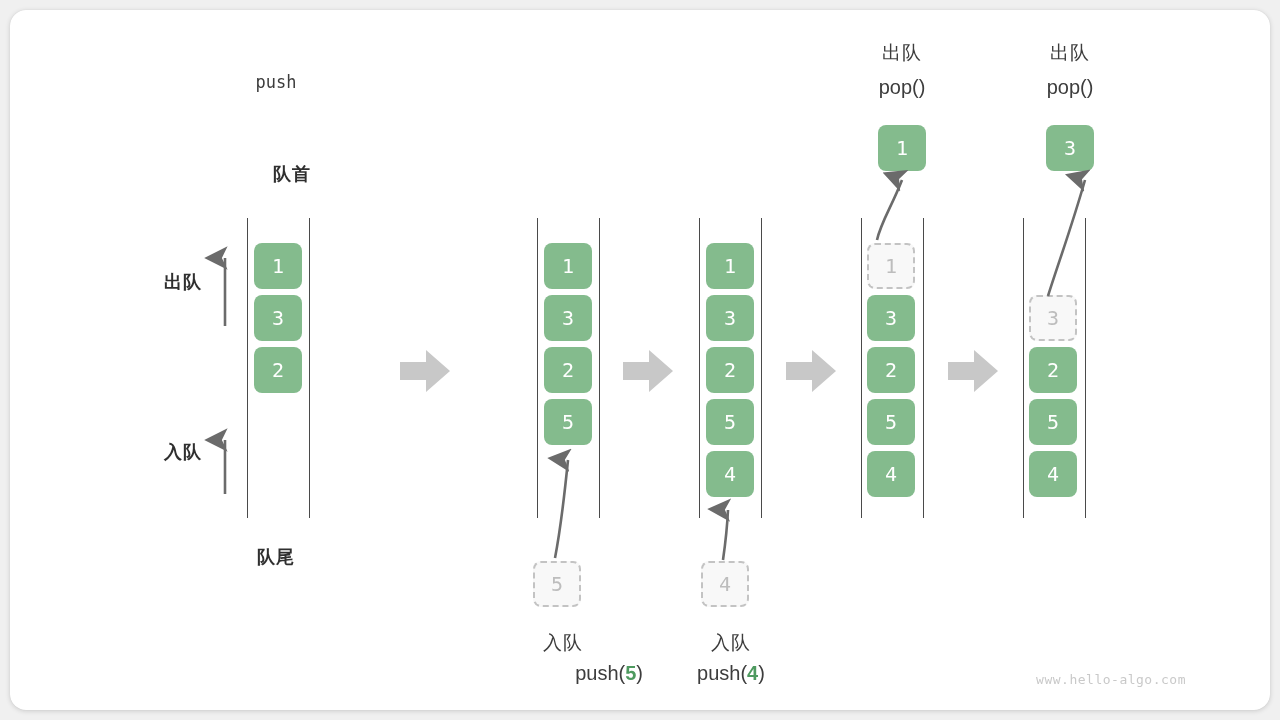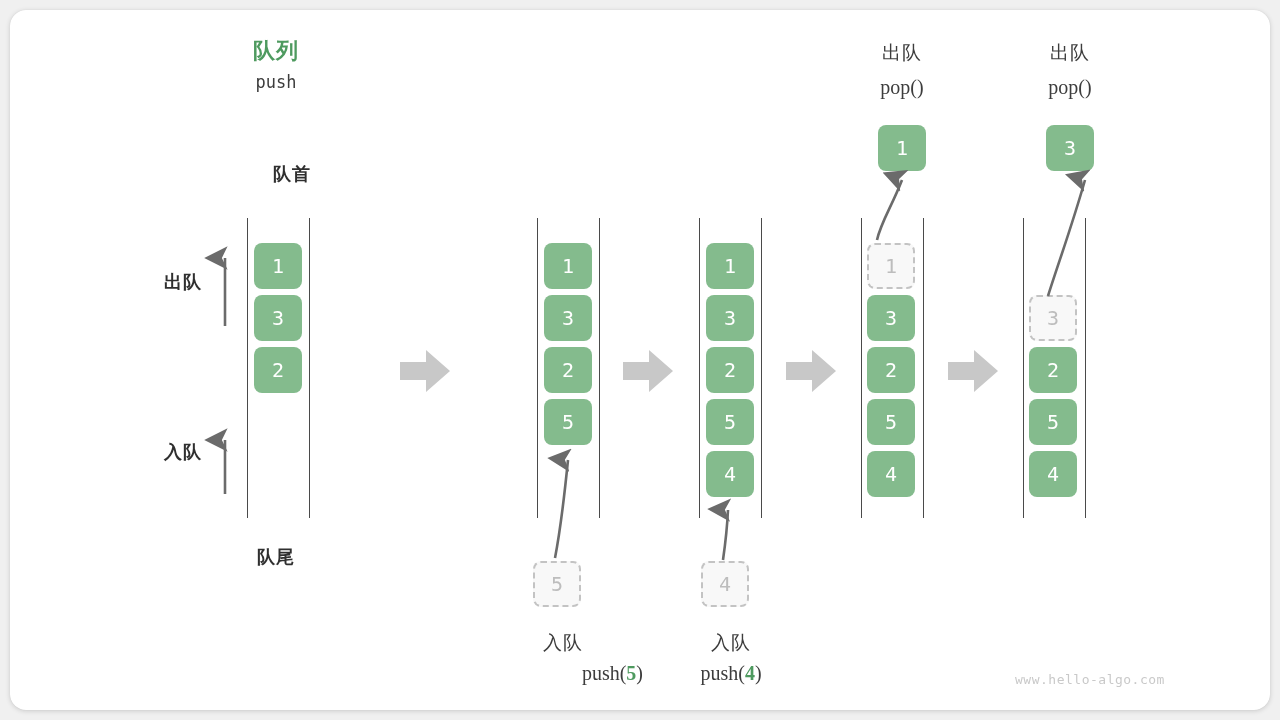--- a/index.html
+++ b/index.html
@@ -59,21 +59,21 @@
     text-align: right;
     letter-spacing: 1px;
   }
   .op-cn {
     font-size: 19px;
     color: #3d3d3d;
     text-align: center;
     letter-spacing: 1px;
   }
   .op-code {
-    font-family: Liberation Serif, serif;
+    font-family: Liberation Sans, sans-serif;
     font-size: 20px;
     color: #3d3d3d;
     text-align: center;
     white-space: pre;
   }
   .op-code .num { color: #4e9a5f; font-weight: bold; }
 
   
   .cell {
     position: absolute;
@@ -111,21 +111,20 @@
   }
 
   svg { position: absolute; overflow: visible; }
 </style>
 </head>
 <body>
 
 <div id="stage">
   <div id="card">
 
-    <div class="abs title-cn" style="left:196px; top:26px; width:140px;">队列</div>
     <div class="abs title-en" style="left:196px; top:62px; width:140px;">push</div>
 
     <div class="abs edge-label" style="left:222px; top:152px; width:120px;">队首</div>
     <div class="abs edge-label" style="left:206px; top:535px; width:120px;">队尾</div>
 
     <div class="abs side-label" style="left:130px; top:260px; width:62px;">出队</div>
     <div class="abs side-label" style="left:130px; top:430px; width:62px;">入队</div>
 
     <svg class="abs" style="left:200px; top:236px;" width="30" height="86">
       <defs>
@@ -238,16 +237,16 @@
       <div class="cell ghost abs" style="left:1019px; top:285px;">3</div>
       <div class="cell abs" style="left:1019px; top:337px;">2</div>
       <div class="cell abs" style="left:1019px; top:389px;">5</div>
       <div class="cell abs" style="left:1019px; top:441px;">4</div>
 
       <svg class="abs" style="left:1020px; top:158px;" width="80" height="132">
         <path d="M18,128 C28,96 42,58 55,12" stroke="#6b6b6b" stroke-width="2.6" fill="none" marker-end="url(#mk-push)"></path>
       </svg>
     </div>
 
-    <div class="abs watermark" style="left:950px; top:662px; width:260px; text-align:center;">www.hello-algo.com</div>
+    <div class="abs watermark" style="left:916px; top:662px; width:260px; text-align:right;">www.hello-algo.com</div>
 
   </div>
 </div>
 
 </body></html>

